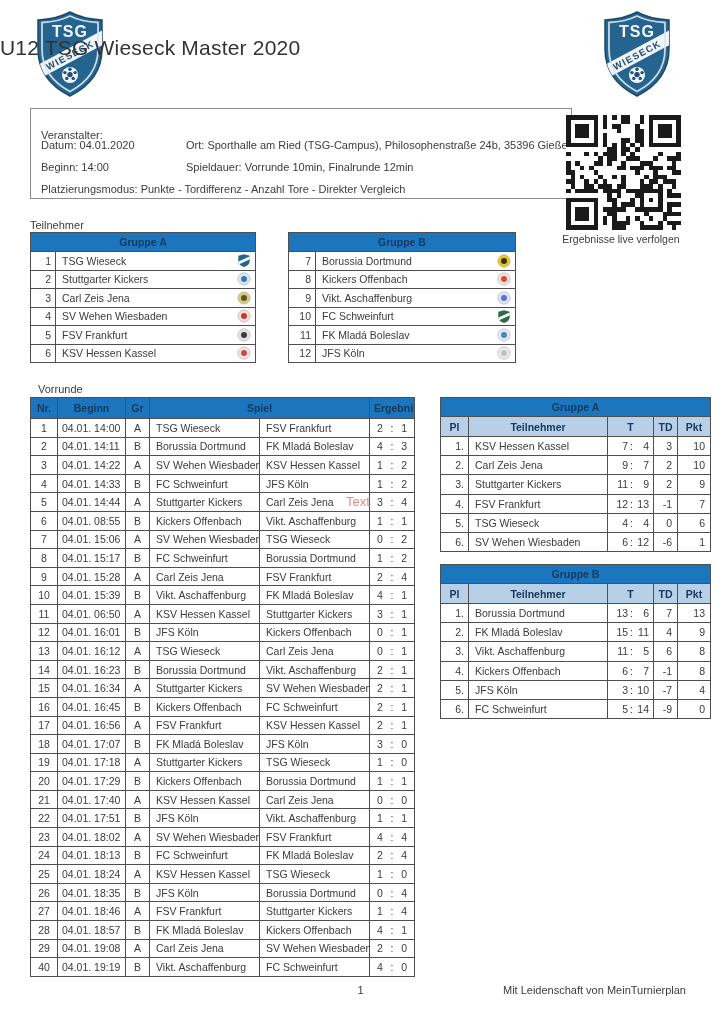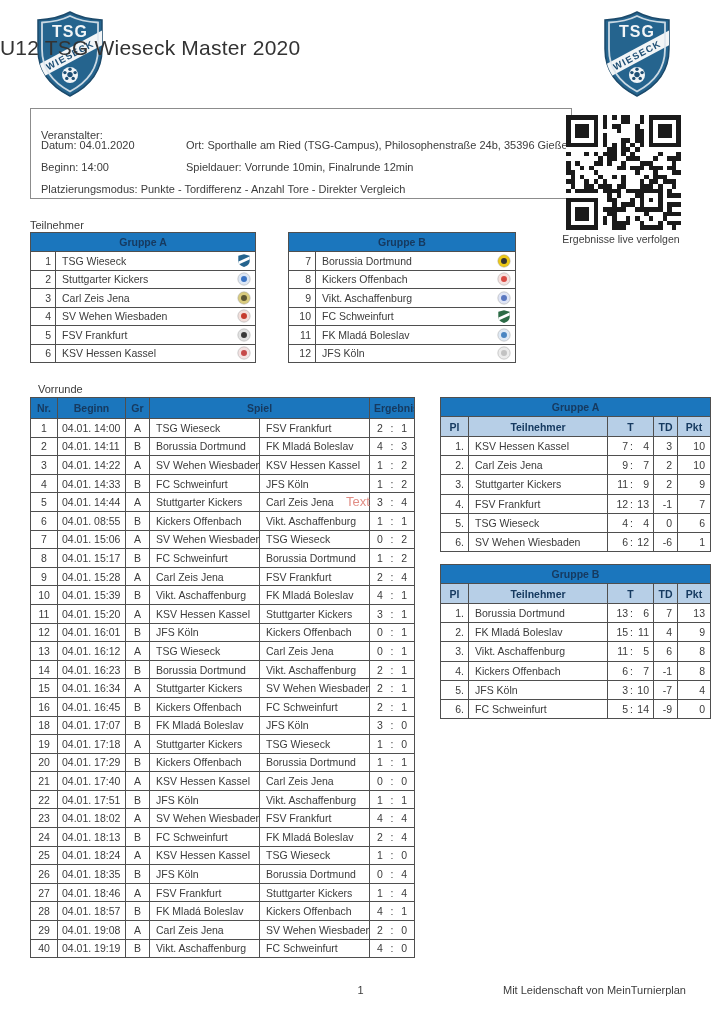--- a/index.html
+++ b/index.html
@@ -843,21 +843,21 @@
       <span class="score-wrap">
         <span>4</span>
         <span class="colon">:</span>
         <span>1</span>
       </span>
     </td>
   </tr>
 
   <tr>
     <td class="c-nr">11</td>
-    <td class="c-begin">04.01. 15:20</td>
+    <td class="c-begin">04.01. 06:50</td>
     <td class="c-gr">A</td>
     <td class="c-team">KSV Hessen Kassel</td>
     <td class="c-team">Stuttgarter Kickers</td>
     <td class="c-score">
       <span class="score-wrap">
         <span>3</span>
         <span class="colon">:</span>
         <span>1</span>
       </span>
     </td>
@@ -931,20 +931,34 @@
     <td class="c-team">FC Schweinfurt</td>
     <td class="c-score">
       <span class="score-wrap">
         <span>2</span>
         <span class="colon">:</span>
         <span>1</span>
       </span>
     </td>
   </tr>
 
+  <tr>
+    <td class="c-nr">17</td>
+    <td class="c-begin">04.01. 16:56</td>
+    <td class="c-gr">A</td>
+    <td class="c-team">FSV Frankfurt</td>
+    <td class="c-team">KSV Hessen Kassel</td>
+    <td class="c-score">
+      <span class="score-wrap">
+        <span>2</span>
+        <span class="colon">:</span>
+        <span>1</span>
+      </span>
+    </td>
+  </tr>
 
   <tr>
     <td class="c-nr">18</td>
     <td class="c-begin">04.01. 17:07</td>
     <td class="c-gr">B</td>
     <td class="c-team">FK Mladá Boleslav</td>
     <td class="c-team">JFS Köln</td>
     <td class="c-score">
       <span class="score-wrap">
         <span>3</span>

